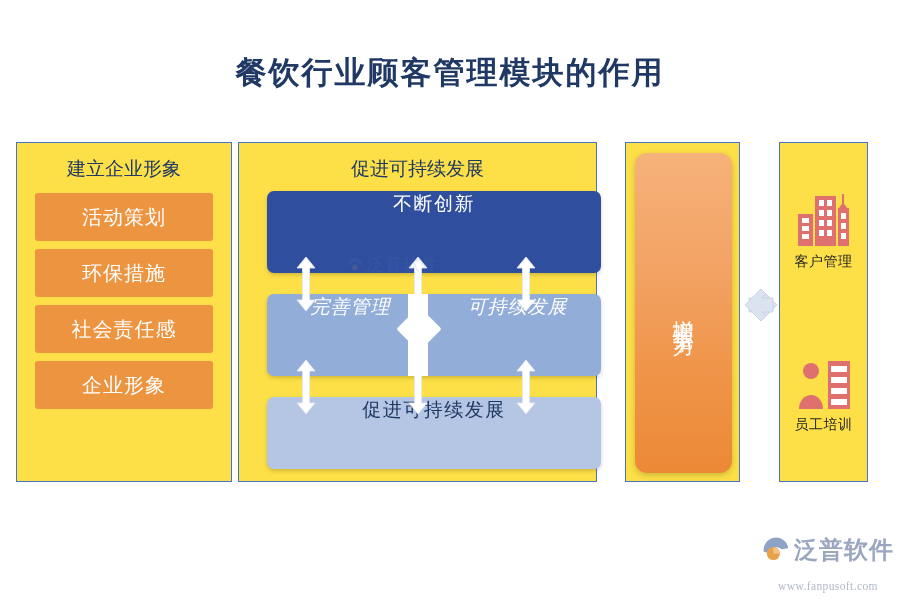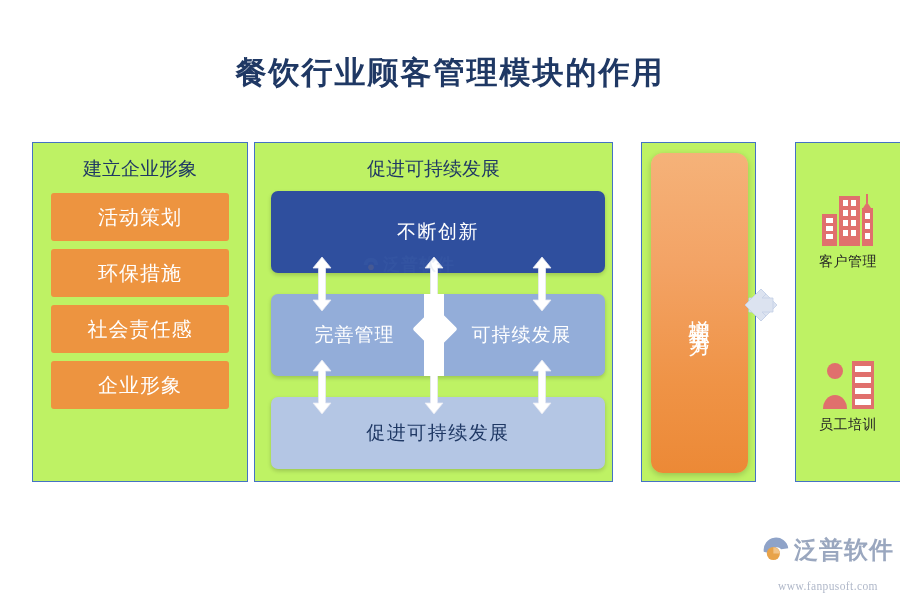--- a/index.html
+++ b/index.html
@@ -31,23 +31,22 @@
     font-weight: bold;
     color: #1f3864;
     letter-spacing: 2px;
     font-family: "Liberation Serif", "DejaVu Serif", serif;
   }
 
   
   .panel {
     position: absolute;
     border: 1.5px solid #4472c4;
-    background: #bef264;
+    background: #fde047;
     box-sizing: border-box;
-    margin-left: 16px;
   }
   .panel-title {
     text-align: center;
     color: #1f3864;
     font-size: 19px;
     font-family: "Liberation Serif", "DejaVu Serif", serif;
   }
 
   
   #left-panel {
@@ -90,26 +89,25 @@
   }
   .stack {
     position: absolute;
     left: 12px;
     top: 48px;
     width: 334px;
     height: 278px;
   }
   .band {
     position: absolute;
-    left: 4px;
+    left: 16px;
     width: 334px;
     border-radius: 7px;
     box-sizing: border-box;
     display: flex;
-    align-items: center;
     justify-content: center;
     box-shadow: 0 2px 4px rgba(0,0,0,0.18);
   }
   .band-top {
     top: 0;
     height: 82px;
     background: #2f4f9e;
     color: #ffffff;
     font-size: 19px;
     letter-spacing: 1.5px;
@@ -118,20 +116,21 @@
     top: 103px;
     height: 82px;
     background: #93add9;
     color: #ffffff;
     font-size: 19px;
     letter-spacing: 1px;
   }
   .band-mid .mid-label {
     width: 50%;
     text-align: center;
+    font-style: italic;
   }
   .band-bot {
     top: 206px;
     height: 72px;
     background: #b4c6e4;
     color: #1f3864;
     font-size: 19px;
     letter-spacing: 1.5px;
   }
 
@@ -191,21 +190,21 @@
     left: 744px;
     top: 288px;
     width: 34px;
     height: 34px;
   }
 
   
   #right-panel {
     left: 779px;
     top: 142px;
-    width: 106px;
+    width: 89px;
     height: 340px;
     display: flex;
     flex-direction: column;
     justify-content: space-around;
     align-items: center;
     padding: 6px 16px;
   }
   .icon-item {
     display: flex;
     flex-direction: column;

